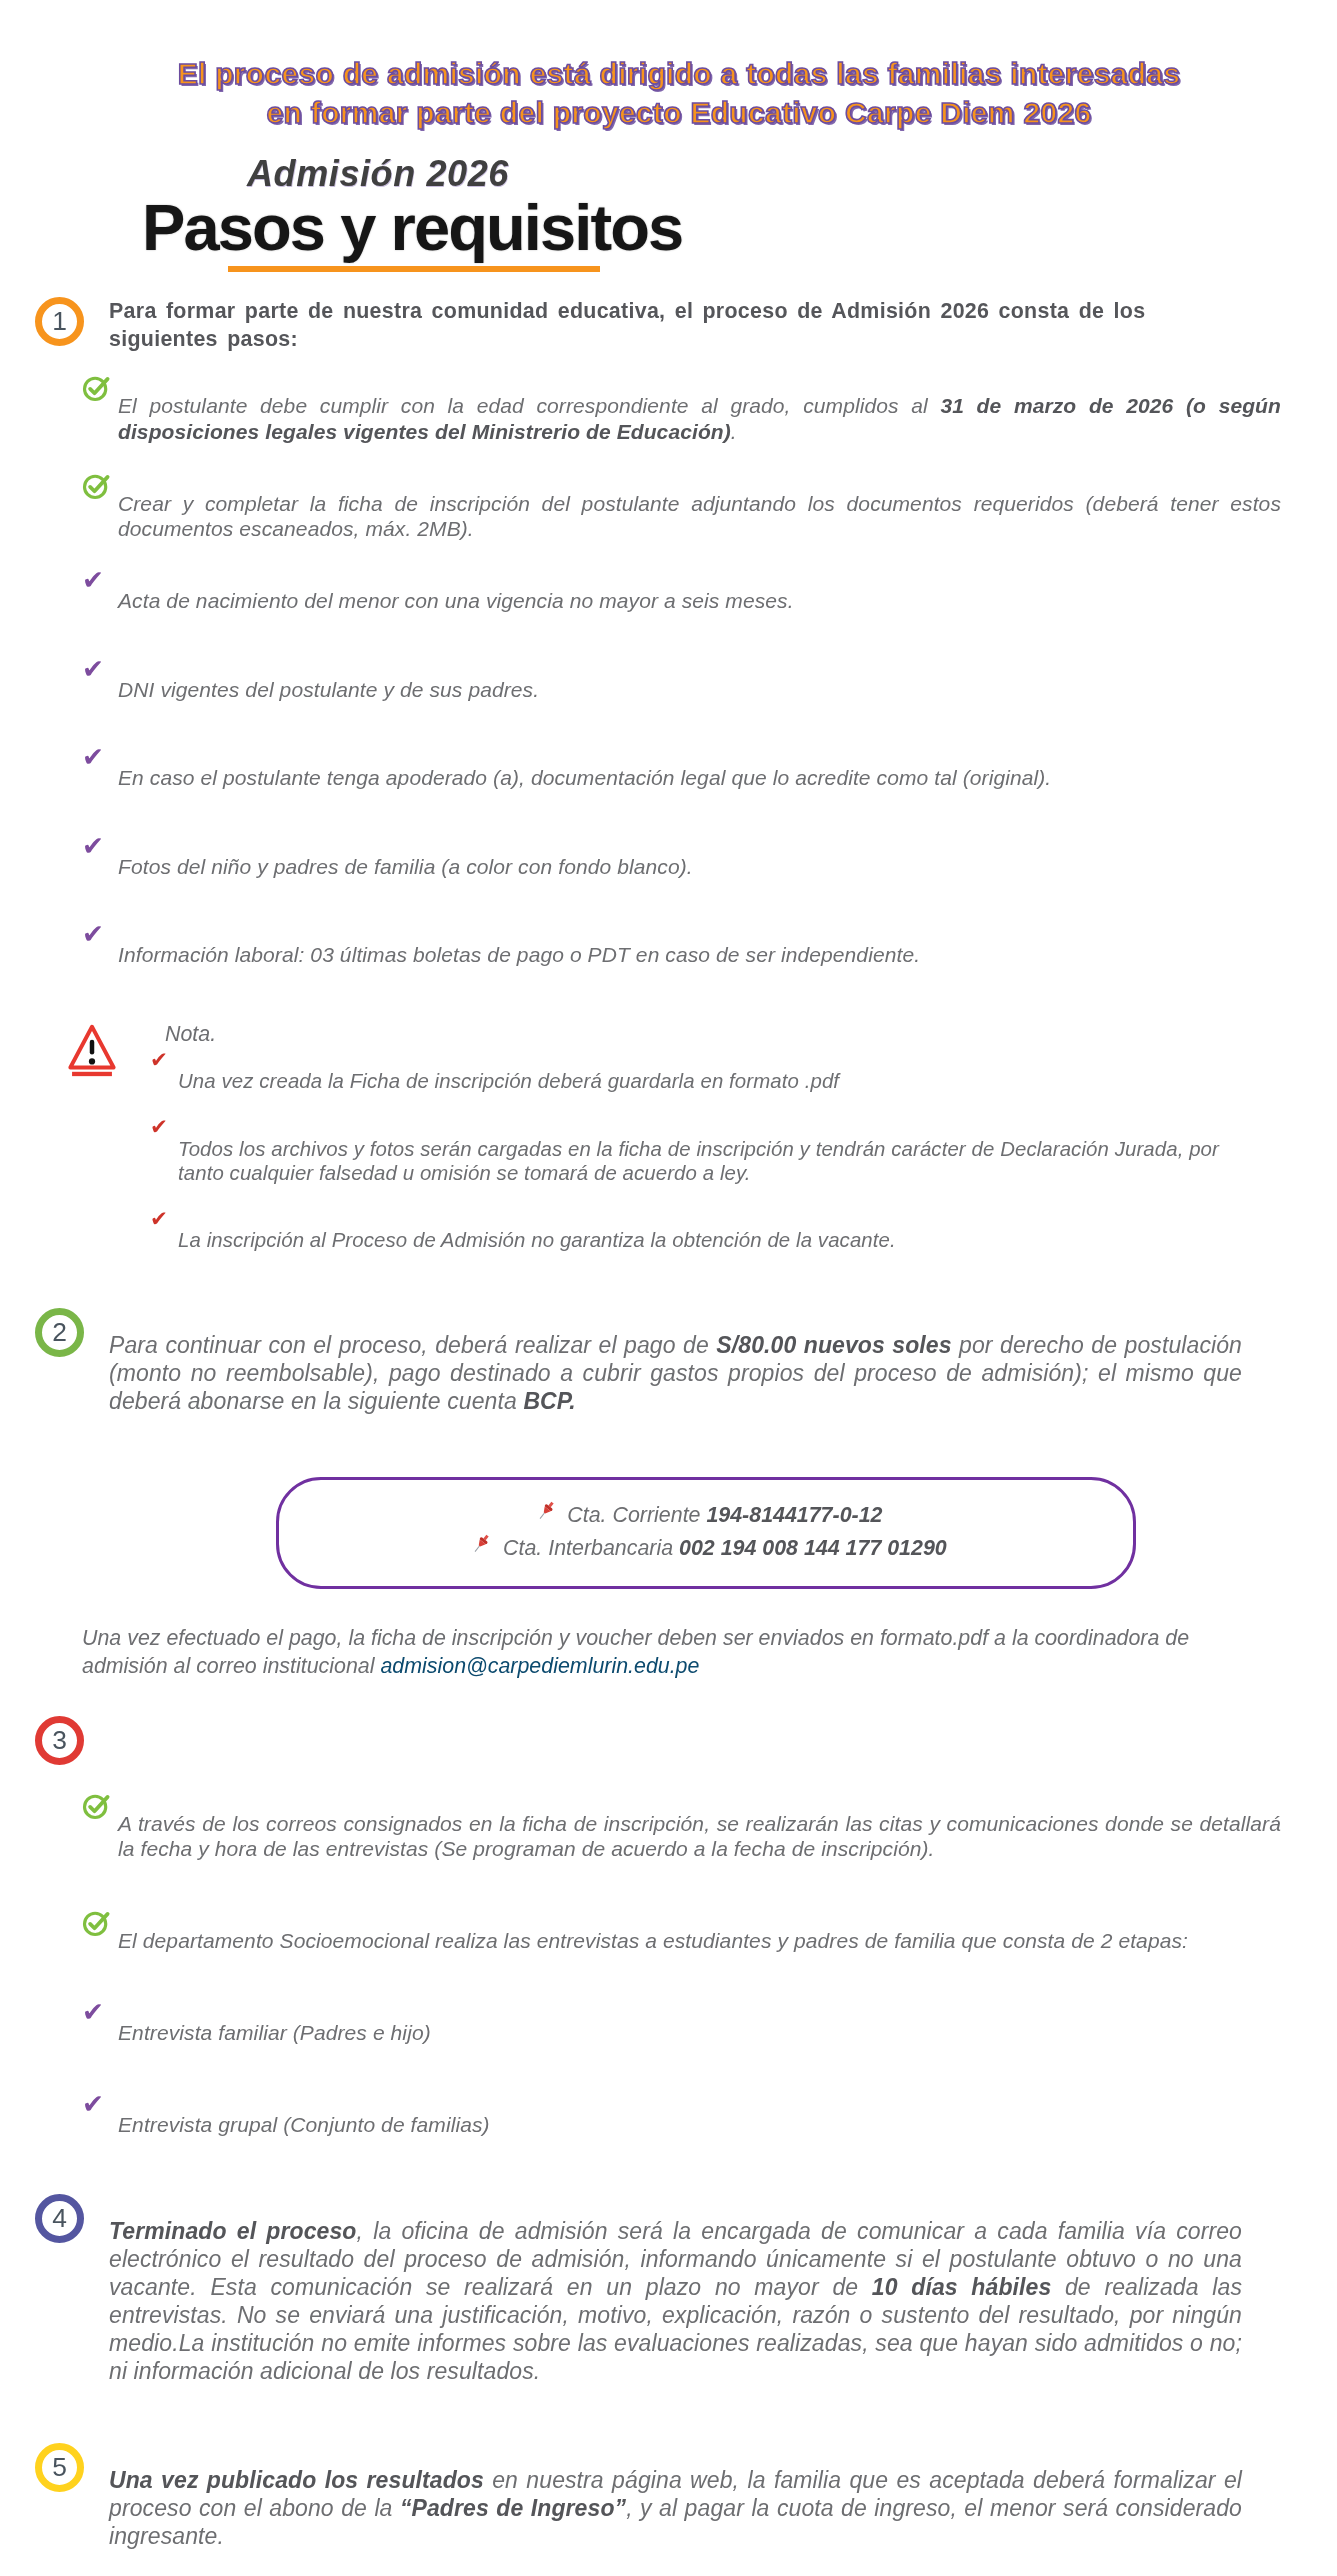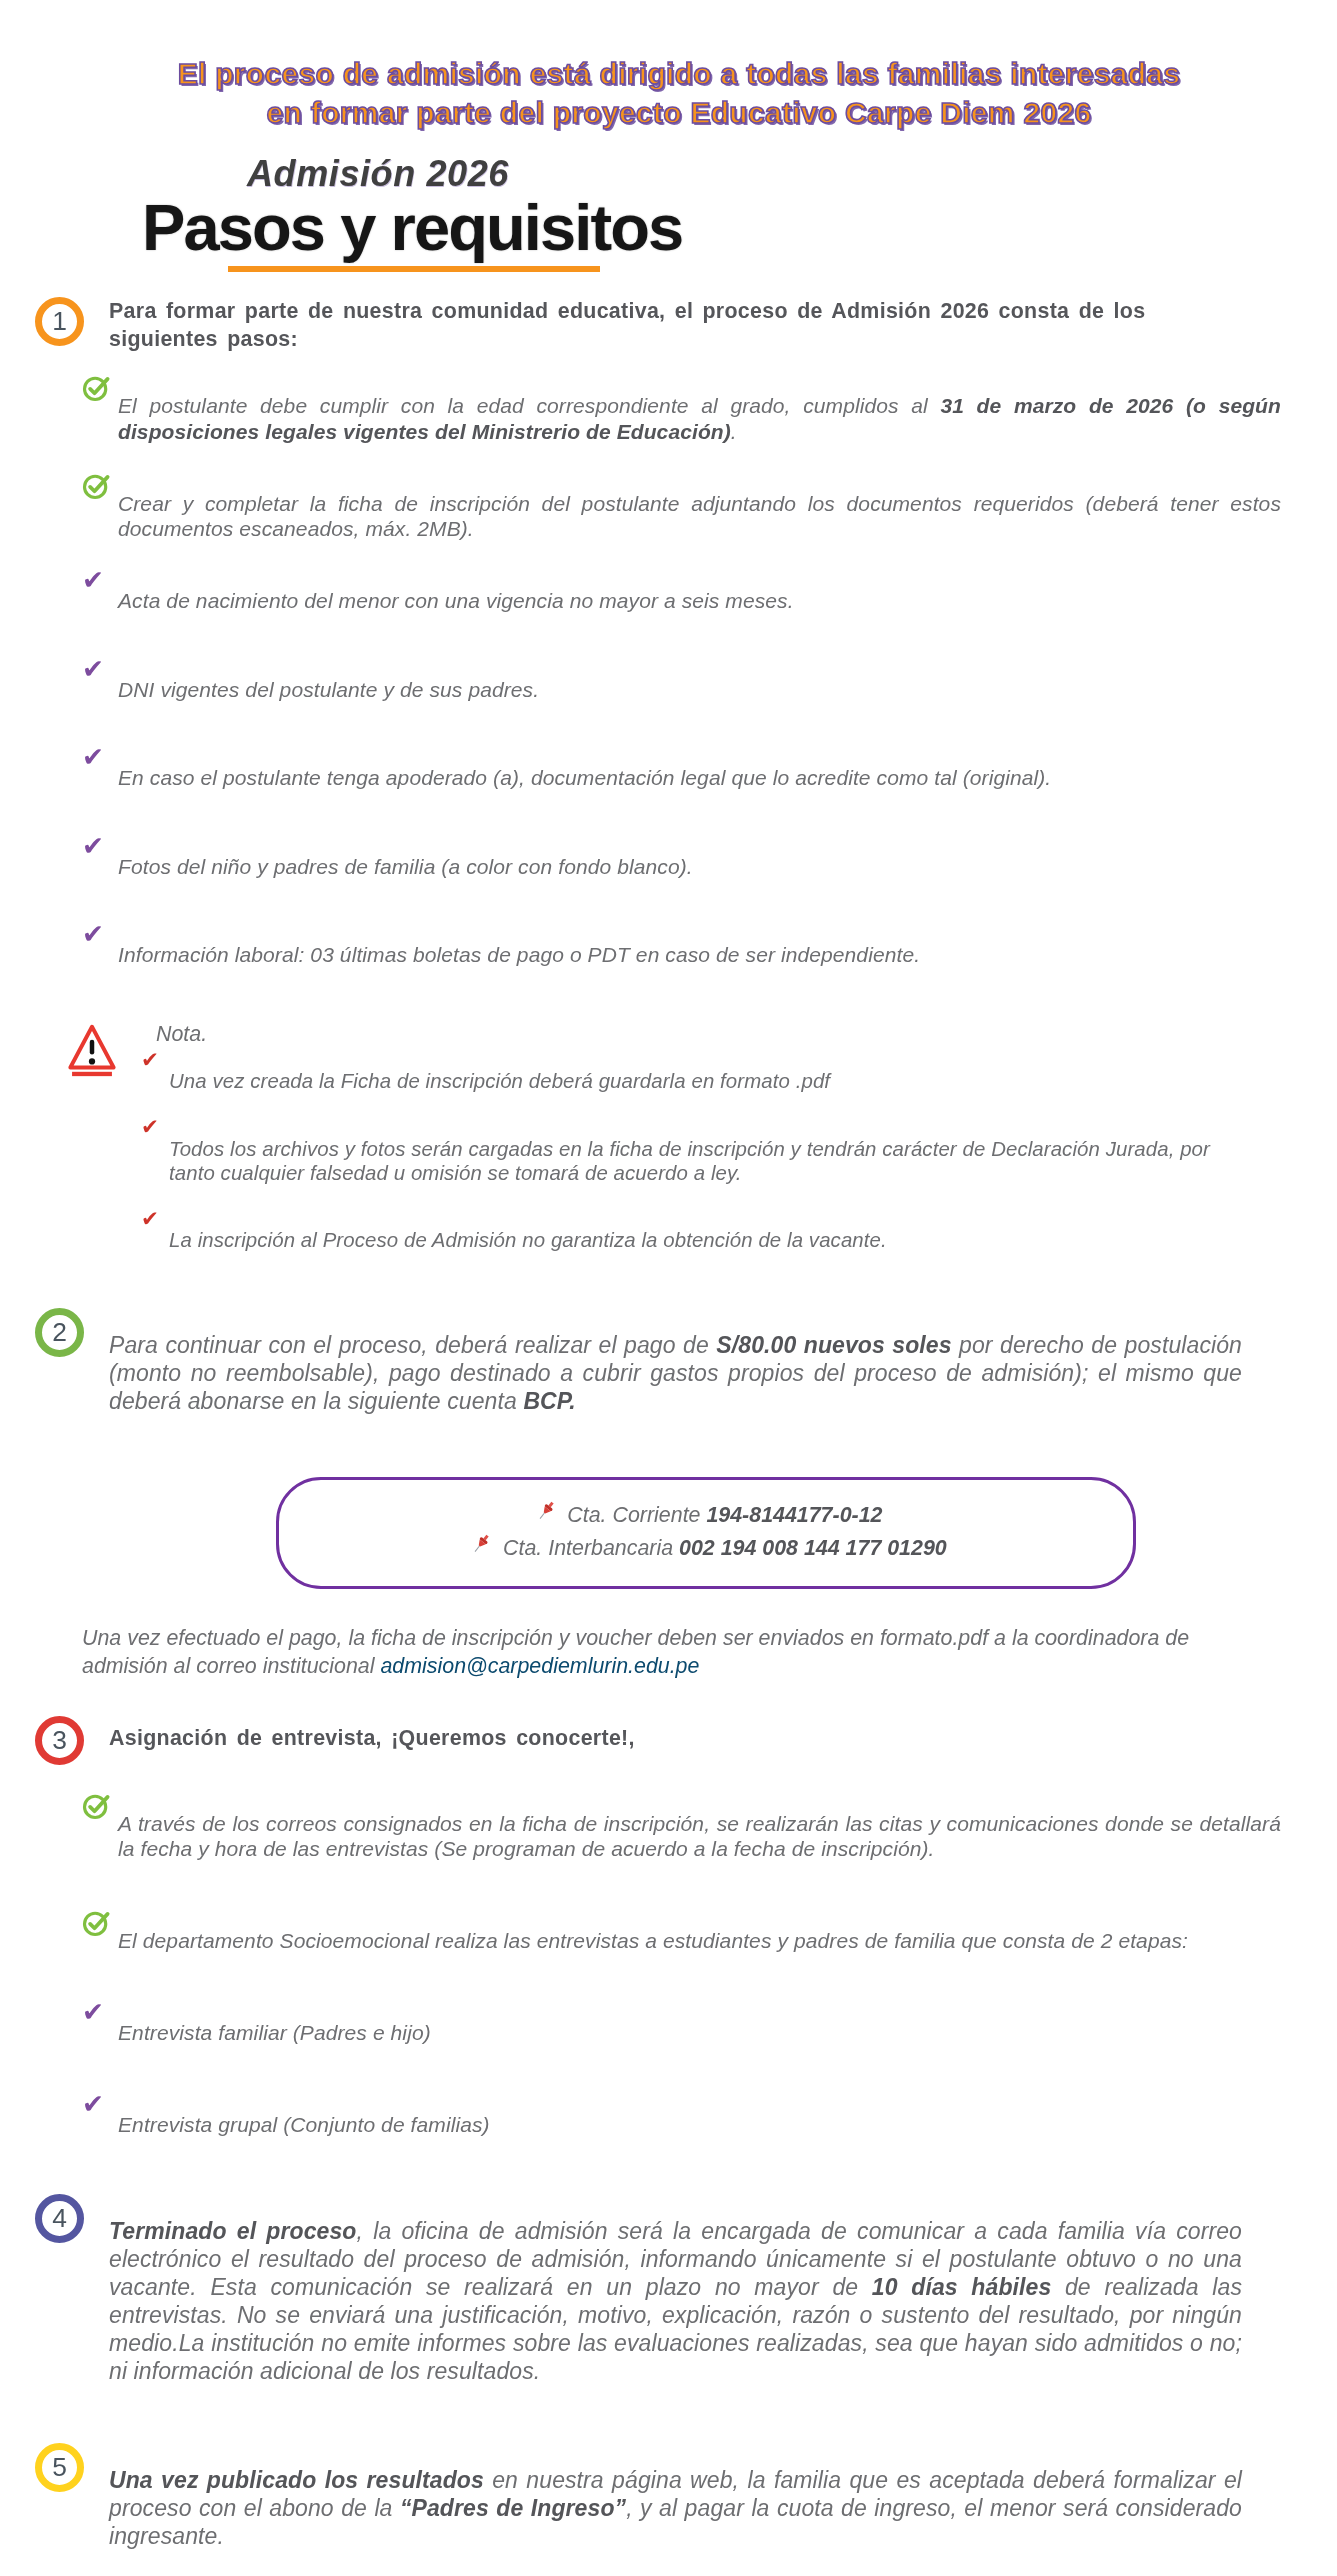--- a/index.html
+++ b/index.html
@@ -79,21 +79,21 @@
   .check-glyph{font-size:26.4px;font-style:normal;line-height:1.05;display:inline-block;}
   .purple .check-glyph{color:#7D4C9E;}
   .red .check-glyph{color:#CE3329;}
   .b-text{
     flex:1 1 auto;
     font-size:21px;font-style:italic;color:#6D6E71;
     line-height:1.2;text-align:justify;letter-spacing:0.1px;
   }
   
   .nota{display:flex;margin:33px 0 0 66px;}
-  .nota-col{margin-left:23px;width:1070px;}
+  .nota-col{margin-left:32px;width:1070px;}
   .nota-title{font-size:21.4px;font-style:italic;color:#6D6E71;margin-left:15px;}
   .nota .b-row{margin-top:2.5px;}
   .nota .b-icon{flex:0 0 28px;}
   .nota .check-glyph{font-size:21.4px;}
   .nota .b-text{text-align:left;line-height:1.18;font-size:20.4px;}
   
   .acct-box{
     margin:39px 0 0 276px;
     width:799px;
     border:3.1px solid #7030A0;
@@ -233,23 +233,20 @@
           </svg>
       </span>
       <span><span>Cta. Interbancaria </span><span class="bseg">002 194 008 144 177 01290</span></span>
     </div>
   </div>
 
   <p class="email-para"><span>Una vez efectuado el pago, la ficha de inscripción y voucher deben ser enviados en formato.pdf a la coordinadora de admisión al correo institucional </span><a class="email" href="#" style="text-decoration:none;">admision@carpediemlurin.edu.pe</a></p>
 
   <div class="step mt55">
     <div class="step-badge ring-red">3</div>
-    <div class="step-body" style="padding-top:8.8px;">
-      <div class="intro">Asignación de entrevista, ¡Queremos conocerte!,</div>
-    </div>
   </div>
 
   <div class="bullets mt40">
     <div class="b-row">
       <span class="b-icon">
         <svg width="30" height="30" viewBox="0 0 48 48">
             <circle cx="21" cy="27" r="17" fill="none" stroke="#7FBF3F" stroke-width="5"></circle>
             <path d="M13 27 L20 34 L41 11" fill="none" stroke="#7FBF3F" stroke-width="6" stroke-linecap="round" stroke-linejoin="round"></path>
           </svg>
       </span>

